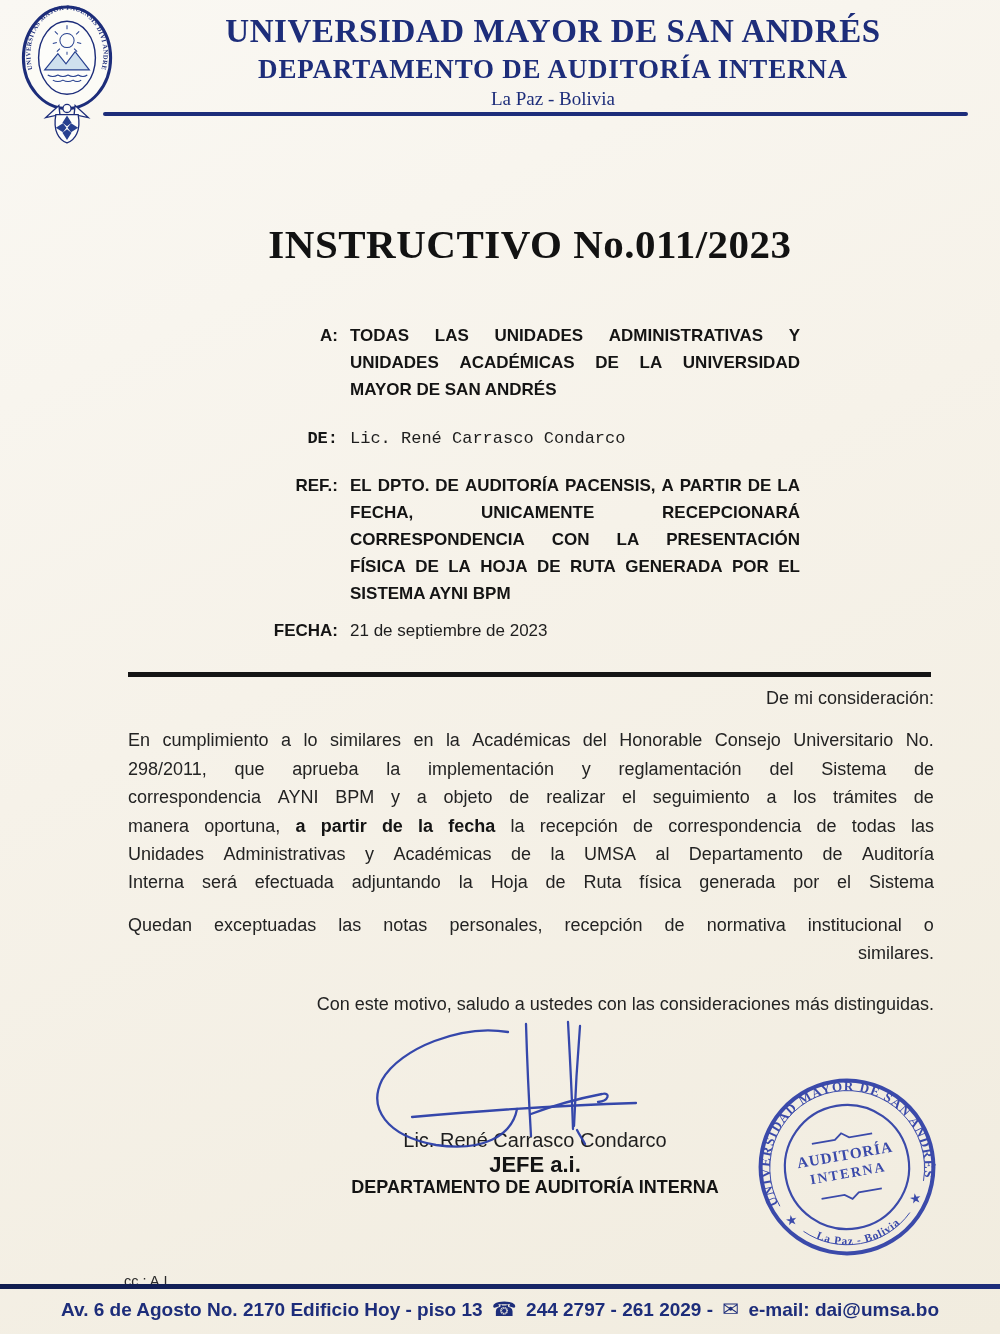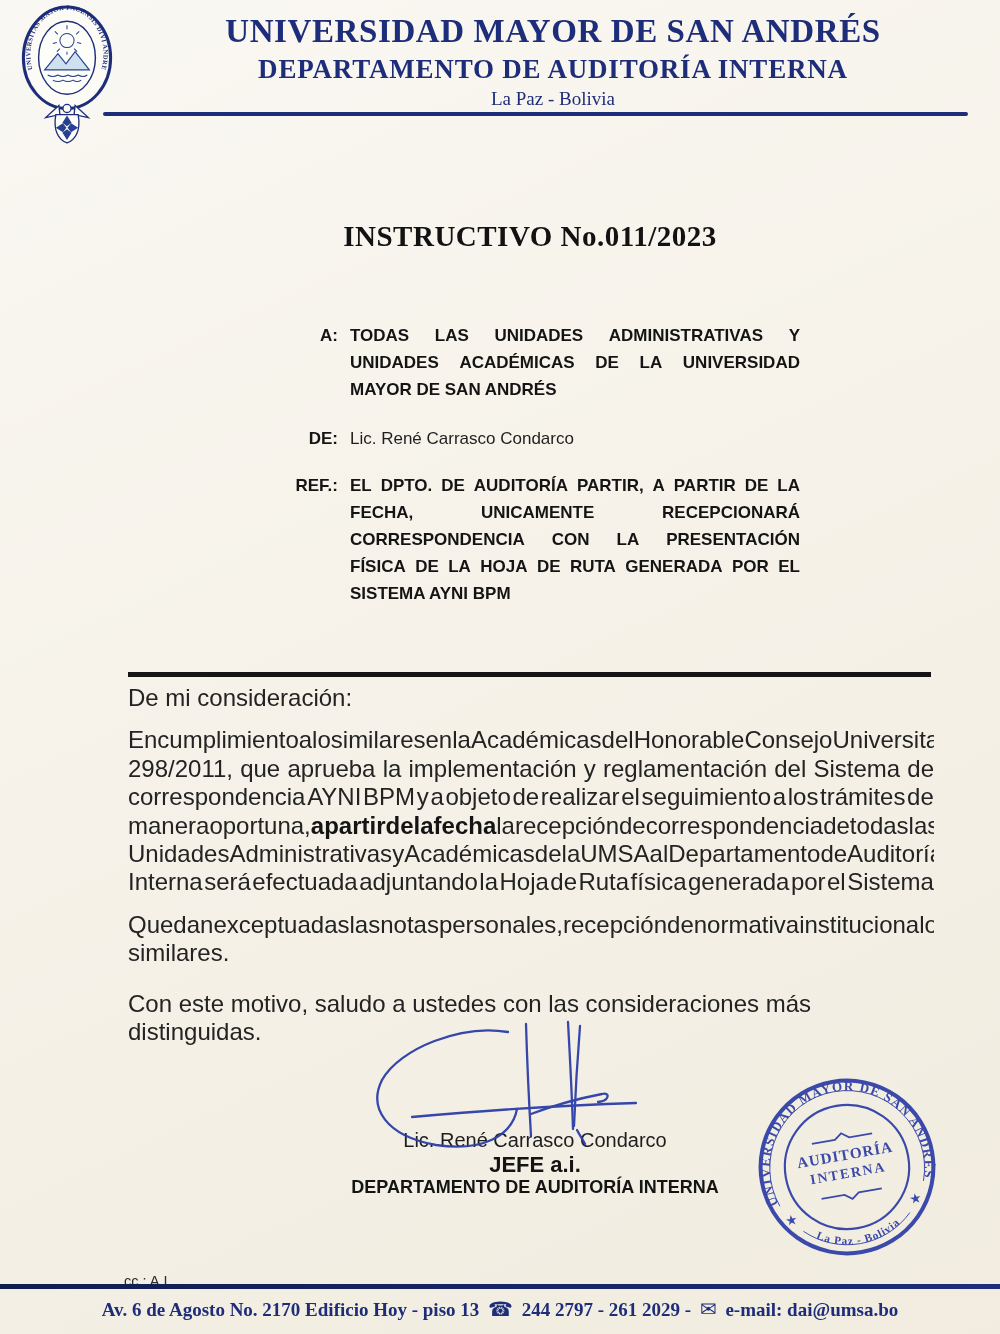--- a/index.html
+++ b/index.html
@@ -19,52 +19,52 @@
   }
   
   .seal{position:absolute;left:14px;top:4px;width:106px;height:142px;}
   .header-text{position:absolute;left:118px;right:12px;top:12px;text-align:center;color:var(--navy);font-family:"Liberation Serif",serif;}
   .h-univ{font-size:33px;font-weight:bold;letter-spacing:.6px;line-height:38px;}
   .h-dept{font-size:27px;font-weight:bold;letter-spacing:.8px;line-height:32px;margin-top:3px;}
   .h-place{font-size:19px;line-height:23px;margin-top:2px;}
   .header-rule{position:absolute;left:103px;top:112px;width:865px;height:4px;background:var(--navy);border-radius:2px;}
   
   .title{position:absolute;left:60px;right:0;top:220px;text-align:center;
-    font-family:"Liberation Serif",serif;font-weight:bold;font-size:29px;letter-spacing:.5px;color:#121212;}
+    font-family:"Liberation Serif",serif;font-weight:bold;font-size:41px;letter-spacing:.5px;color:#121212;}
   
   .meta{position:absolute;left:252px;top:322px;width:548px;font-size:17px;line-height:27px;}
   .meta-row{display:flex;}
-  .meta-row + .meta-row.m-de{margin-top:22px;}
+  .meta-row + .meta-row.m-de{margin-top:22px;font-family:Liberation Mono, monospace;}
   .meta-row.m-ref{margin-top:20px;}
   .meta-row.m-fecha{margin-top:10px;}
   .meta-label{width:86px;text-align:right;padding-right:12px;font-weight:bold;flex:none;color:#141414;}
   .meta-content{flex:1;min-width:0;}
   .meta-content.bold{font-weight:bold;color:#141414;}
   .tline{white-space:nowrap;}
   .jline{display:flex;justify-content:space-between;flex-wrap:nowrap;overflow:hidden;}
   
   .black-rule{position:absolute;left:128px;top:672px;width:803px;height:5px;background:#151515;}
-  .body-text{position:absolute;left:128px;top:684px;width:806px;font-size:24px;line-height:28.4px;color:#232323;}
+  .body-text{position:absolute;left:128px;top:684px;width:806px;font-size:18px;line-height:28.4px;color:#232323;text-align:right;}
   .salutation{margin:0;}
   .para{margin-top:14px;}
   .para.p3{margin-top:22px;}
   .jline b,.tline b{font-weight:bold;color:#141414;}
   
   .sig-svg{position:absolute;left:330px;top:1012px;width:330px;height:150px;z-index:5;pointer-events:none;}
   .sig-block{position:absolute;left:300px;top:1128px;width:470px;text-align:center;z-index:2;}
   .sig-name{font-size:20px;line-height:25px;}
   .sig-role{font-size:22px;font-weight:bold;line-height:23px;color:#141414;}
   .sig-dept{font-size:18px;font-weight:bold;line-height:23px;color:#141414;}
   
   .stamp{position:absolute;left:748px;top:1068px;width:198px;height:198px;opacity:.92;}
   
   .cc{position:absolute;left:124px;top:1228px;font-size:14.5px;color:#2a2a2a;margin-top:45px;}
   .footer-rule{position:absolute;left:0;top:1284px;width:1000px;height:5px;background:linear-gradient(90deg,#101d4f,#1d2d7a);}
   .footer{position:absolute;left:0;right:0;top:1297px;text-align:center;color:var(--navy);
-    font-family:Liberation Serif, serif;font-weight:bold;font-size:19px;}
+    font-family:Liberation Sans, sans-serif;font-weight:bold;font-size:19px;}
   .footer .icon{font-weight:normal;font-size:20px;padding:0 4px;}
 </style>
 </head>
 <body>
 
 <div class="page">
 
   <svg class="seal" viewBox="0 0 104 140">
     <ellipse cx="52" cy="53" rx="43" ry="50" fill="#fcfbf6" stroke="#1d2d7a" stroke-width="3"></ellipse>
     <ellipse cx="52" cy="53" rx="28" ry="36" fill="#fdfdfa" stroke="#1d2d7a" stroke-width="1.4"></ellipse>
@@ -138,21 +138,21 @@
       </div>
     </div>
     <div class="meta-row m-ref">
       <div class="meta-label">REF.:</div>
       <div class="meta-content bold">
           <div class="jline">
             <span>EL</span>
             <span>DPTO.</span>
             <span>DE</span>
             <span>AUDITORÍA</span>
-            <span>PARTIR,</span>
+            <span>PACENSIS,</span>
             <span>A</span>
             <span>PARTIR</span>
             <span>DE</span>
             <span>LA</span>
           </div>
           <div class="jline">
             <span>FECHA,</span>
             <span>UNICAMENTE</span>
             <span>RECEPCIONARÁ</span>
           </div>
@@ -168,20 +168,24 @@
             <span>LA</span>
             <span>HOJA</span>
             <span>DE</span>
             <span>RUTA</span>
             <span>GENERADA</span>
             <span>POR</span>
             <span>EL</span>
           </div>
           <div class="tline">SISTEMA AYNI BPM</div>
         </div>
+    </div>
+    <div class="meta-row m-fecha">
+      <div class="meta-label">FECHA:</div>
+      <div class="meta-content">21 de septiembre de 2023</div>
     </div>
   </div>
 
   <div class="black-rule"></div>
 
   <div class="body-text">
     <div class="salutation">De mi consideración:</div>
     <div class="para p1">
         <div class="jline">
           <span>En</span>

